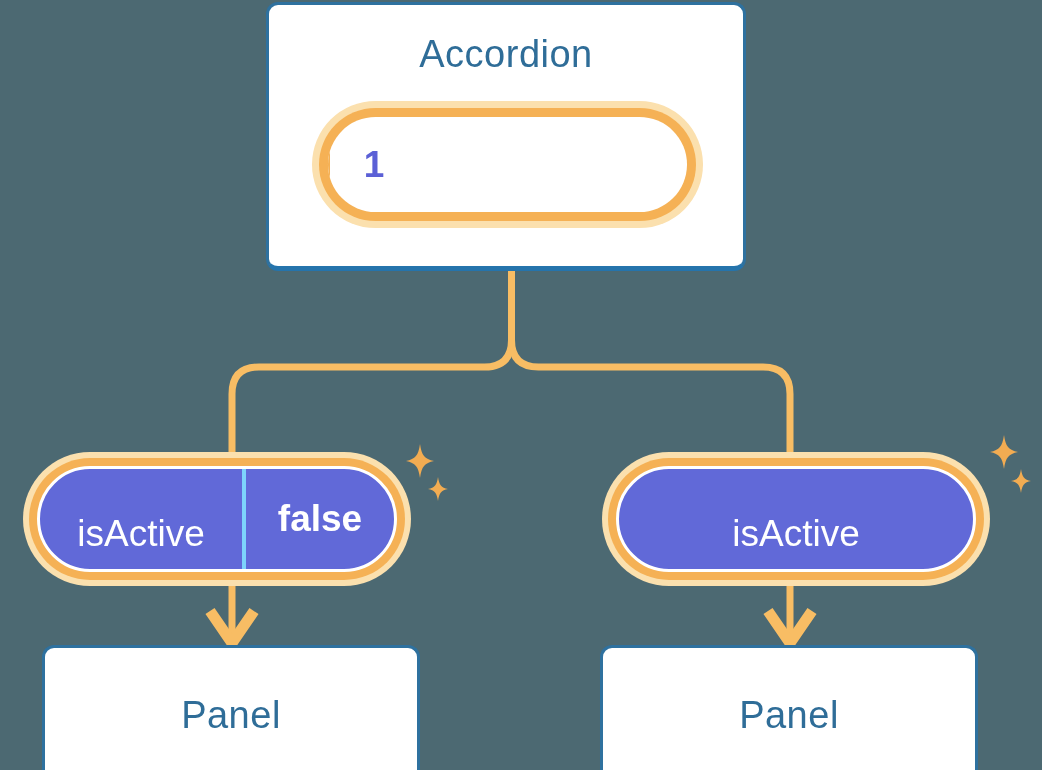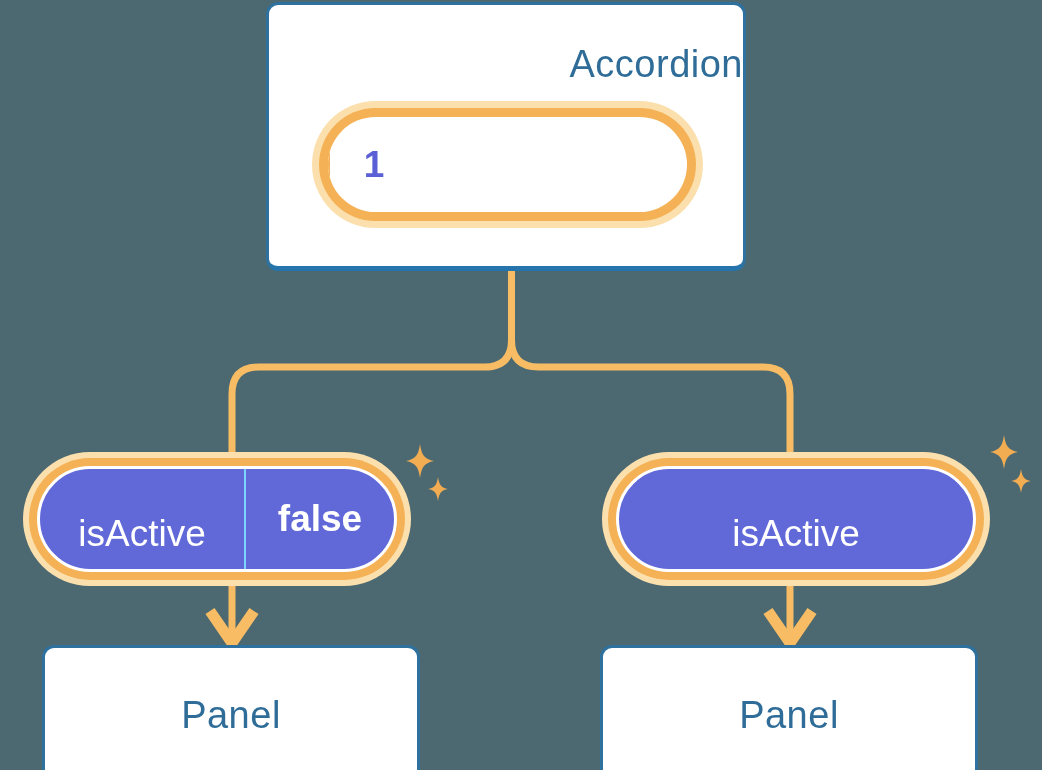--- a/index.html
+++ b/index.html
@@ -57,22 +57,22 @@
     border-bottom:5px solid var(--card-border-bottom);
     border-radius:12px;
     z-index:2;
   }
   .root-card{
     left:266px; top:2px;
     width:480px; height:269px;
   }
   .card-title{
     position:absolute;
-    left:0; right:0; top:38px;
-    text-align:right;
+    left:0; right:0; top:28px;
+    text-align:center;
     font-size:38px;
     font-weight:500;
     letter-spacing:0.5px;
     color:var(--heading-text);
   }
   
   .state-pill-halo{
     position:absolute;
     left:43px; top:96px;
     width:391px; height:127px;
@@ -151,21 +151,21 @@
     justify-content:center;
     font-size:37px;
     color:var(--pill-text-white);
     margin-top:29px;
   }
   .prop-pill .pill-value{
     width:148px;
     display:flex;
     align-items:center;
     justify-content:center;
-    border-left:2px solid #7dd3fc;
+    border-left:4px solid #7dd3fc;
     font-size:37px;
     font-weight:bold;
     color:var(--pill-text-white);
   }
   
   .panel-card{
     width:378px; height:143px;
     top:645px;
     display:flex;
     align-items:center;

